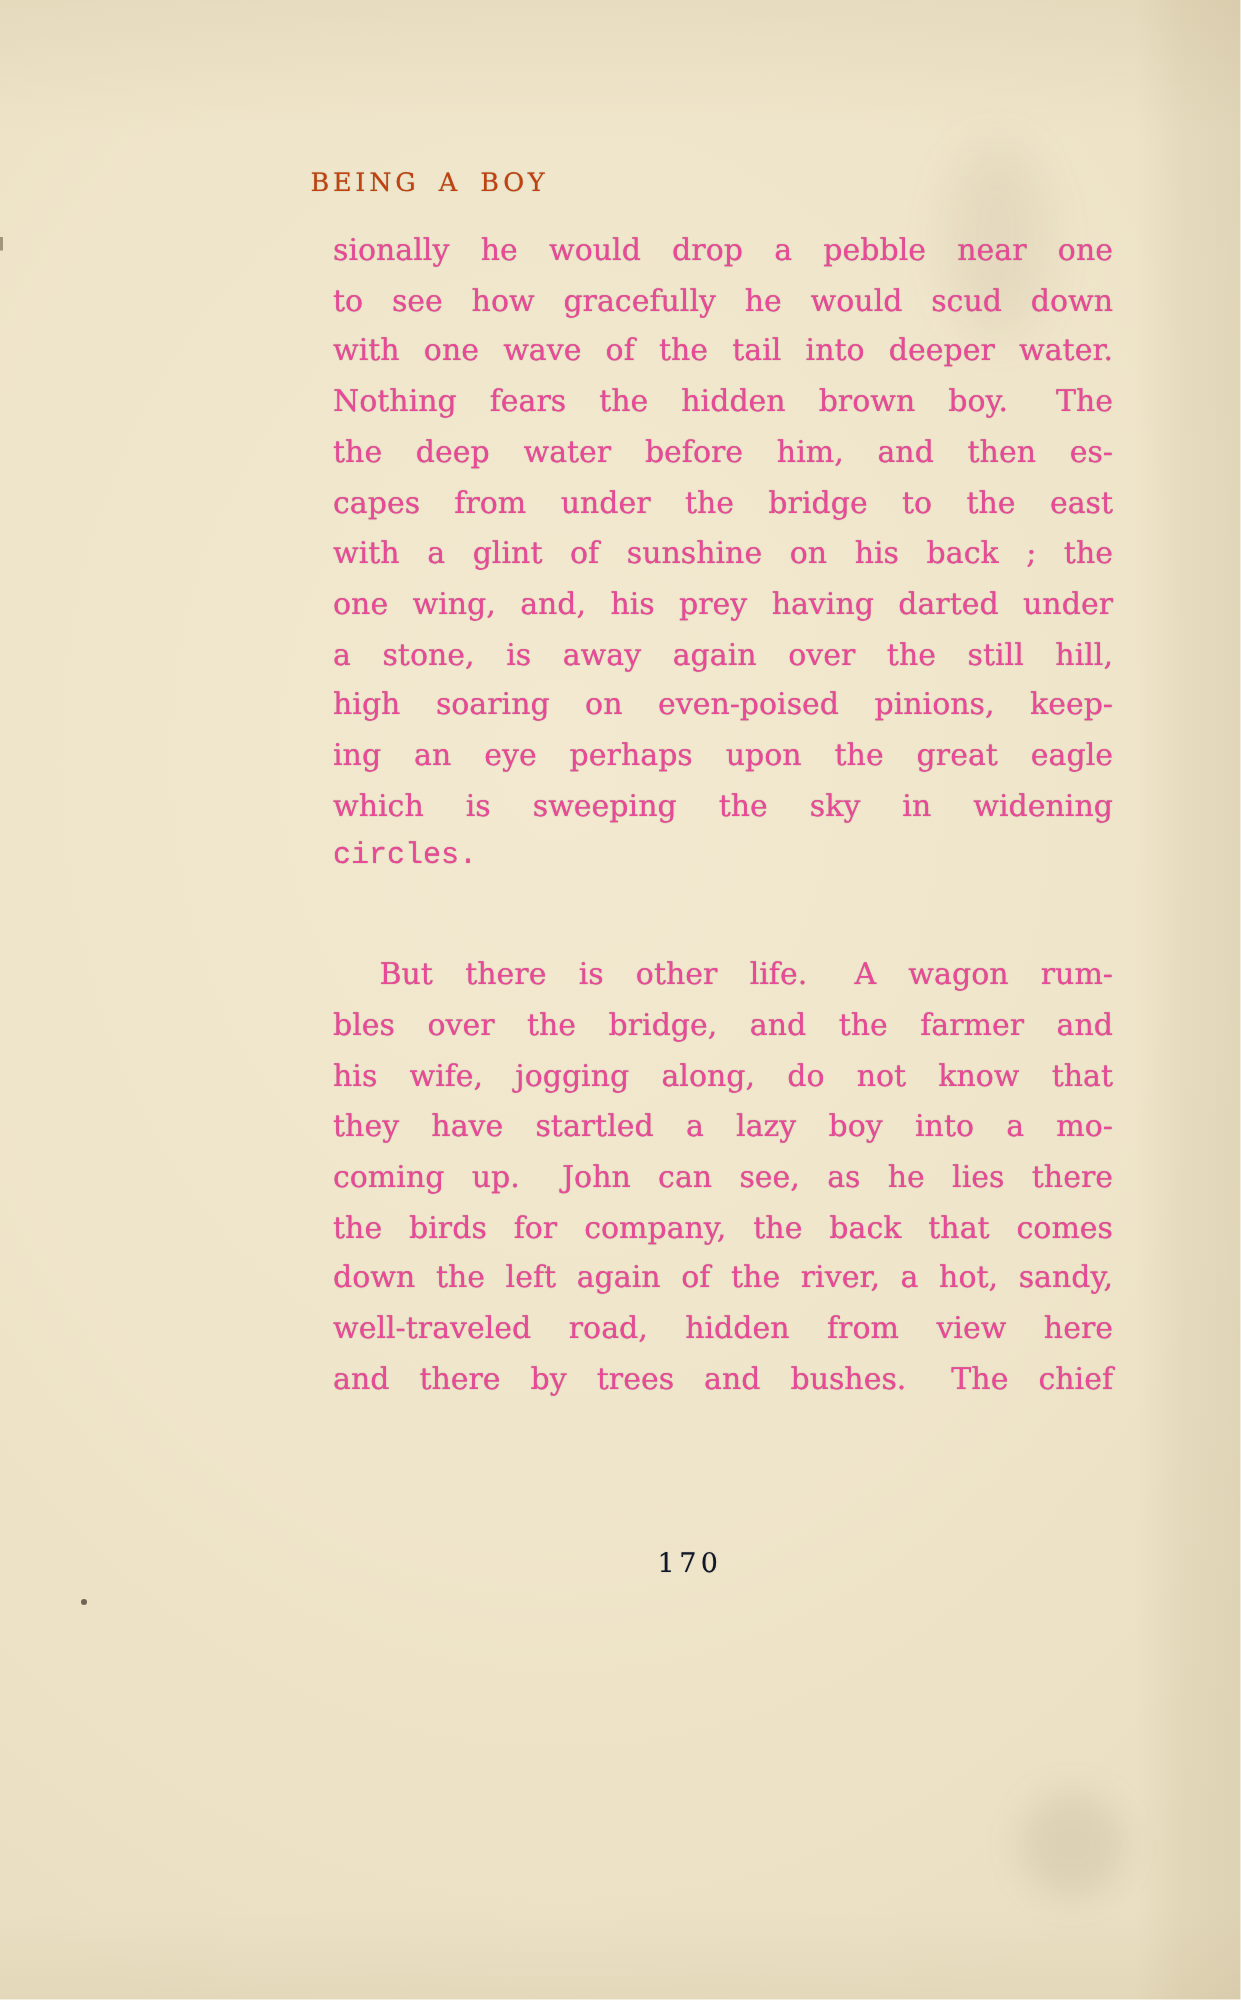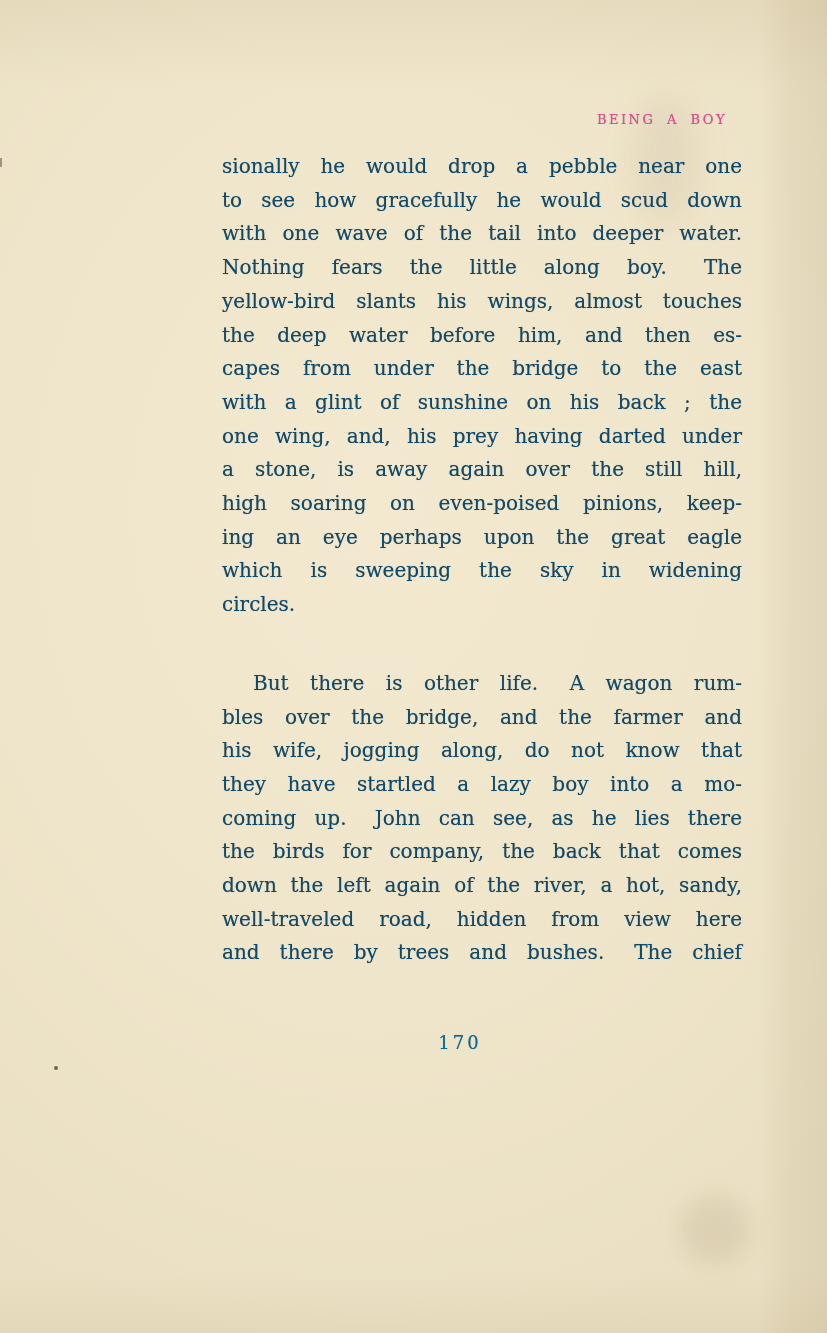--- a/index.html
+++ b/index.html
@@ -46,74 +46,73 @@
   }
   .smudge-b {
     position: absolute; left: 680px; top: 1195px; width: 70px; height: 70px;
     background: rgba(140,120,90,0.14); border-radius: 50%; filter: blur(11px);
   }
 
   .running-header {
     position: absolute;
     left: 222px; top: 112px; width: 520px;
     transform: translateX(-15px);
-    text-align: right;
-    font-size: 13px;
+    text-align: left;
+    font-size: 17px;
     letter-spacing: 2.5px;
     word-spacing: 5px;
-    color: #ec4899;
+    color: #c2410c;
     text-shadow: 0 0 0.7px rgba(81,72,60,0.55);
   }
 
   .text-block {
     position: absolute;
     left: 222px; top: 150px; width: 520px;
     font-size: 20px;
     line-height: 33.7px;
-    color: #0c4a6e;
+    color: #ec4899;
     text-shadow: 0 0 0.7px rgba(78,70,55,0.6);
   }
   .line {
     text-align: justify;
     text-align-last: justify;
     white-space: pre-wrap;
   }
-  .line.plain { text-align-last: left; }
+  .line.plain { text-align-last: left; font-family: Liberation Mono, monospace; }
   .line.indent { text-indent: 31px; margin-top: 45px; }
 
   .page-number {
     position: absolute;
     left: 222px; top: 1032px; width: 520px;
     transform: translateX(-22px);
     text-align: center;
     font-size: 18px;
     letter-spacing: 3px;
-    color: #0369a1;
+    color: #0f172a;
     text-shadow: 0 0 0.7px rgba(86,77,62,0.55);
   }
 </style>
 </head>
 <body>
 
 <div class="top-shade"></div>
 <div class="right-shade"></div>
 <div class="bottom-shade"></div>
 <div class="smudge-a"></div>
 <div class="smudge-b"></div>
 <div class="speck"></div>
 <div class="edge-tick"></div>
 
 <div class="running-header">BEING A BOY</div>
 
 <div class="text-block">
     <div class="line">sionally he would drop a pebble near one</div>
     <div class="line">to see how gracefully he would scud down</div>
     <div class="line">with one wave of the tail into deeper water.</div>
-    <div class="line">Nothing fears the little along boy.  The</div>
-    <div class="line">yellow-bird slants his wings, almost touches</div>
+    <div class="line">Nothing fears the hidden brown boy.  The</div>
     <div class="line">the deep water before him, and then es-</div>
     <div class="line">capes from under the bridge to the east</div>
     <div class="line">with a glint of sunshine on his back ; the</div>
     <div class="line">one wing, and, his prey having darted under</div>
     <div class="line">a stone, is away again over the still hill,</div>
     <div class="line">high soaring on even-poised pinions, keep-</div>
     <div class="line">ing an eye perhaps upon the great eagle</div>
     <div class="line">which is sweeping the sky in widening</div>
     <div class="line plain">circles.</div>
     <div class="line indent">But there is other life.  A wagon rum-</div>

